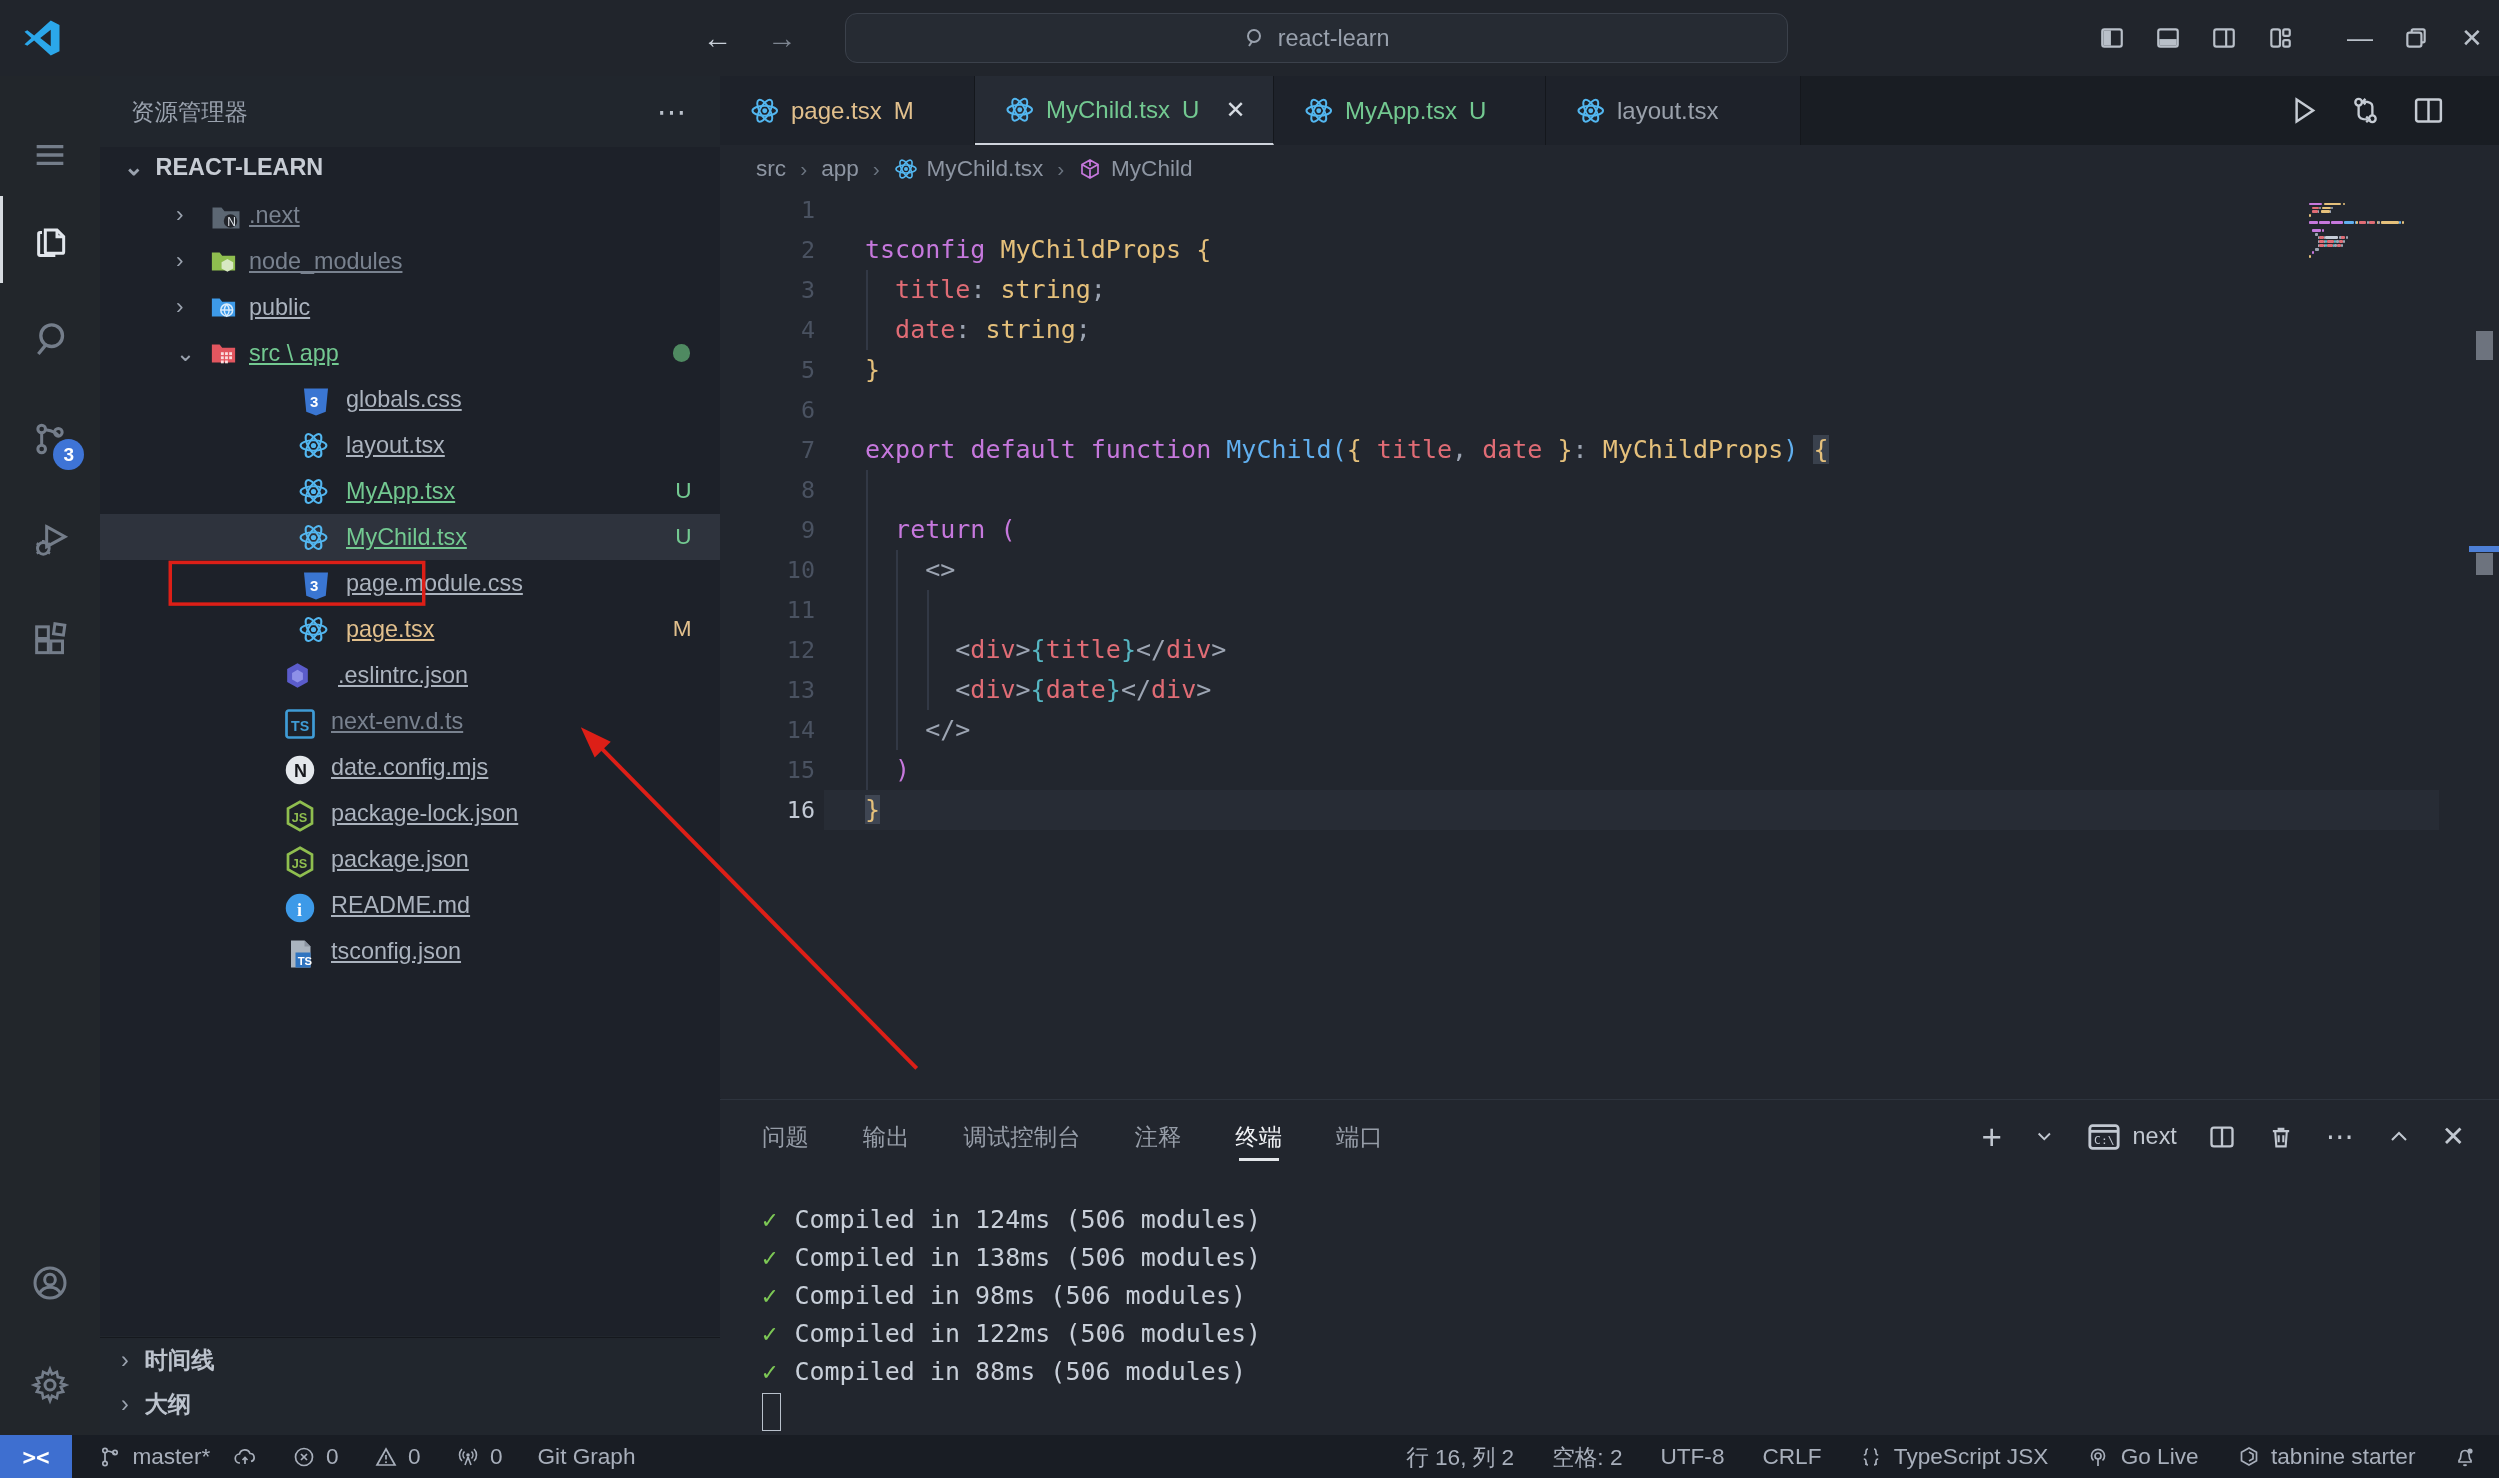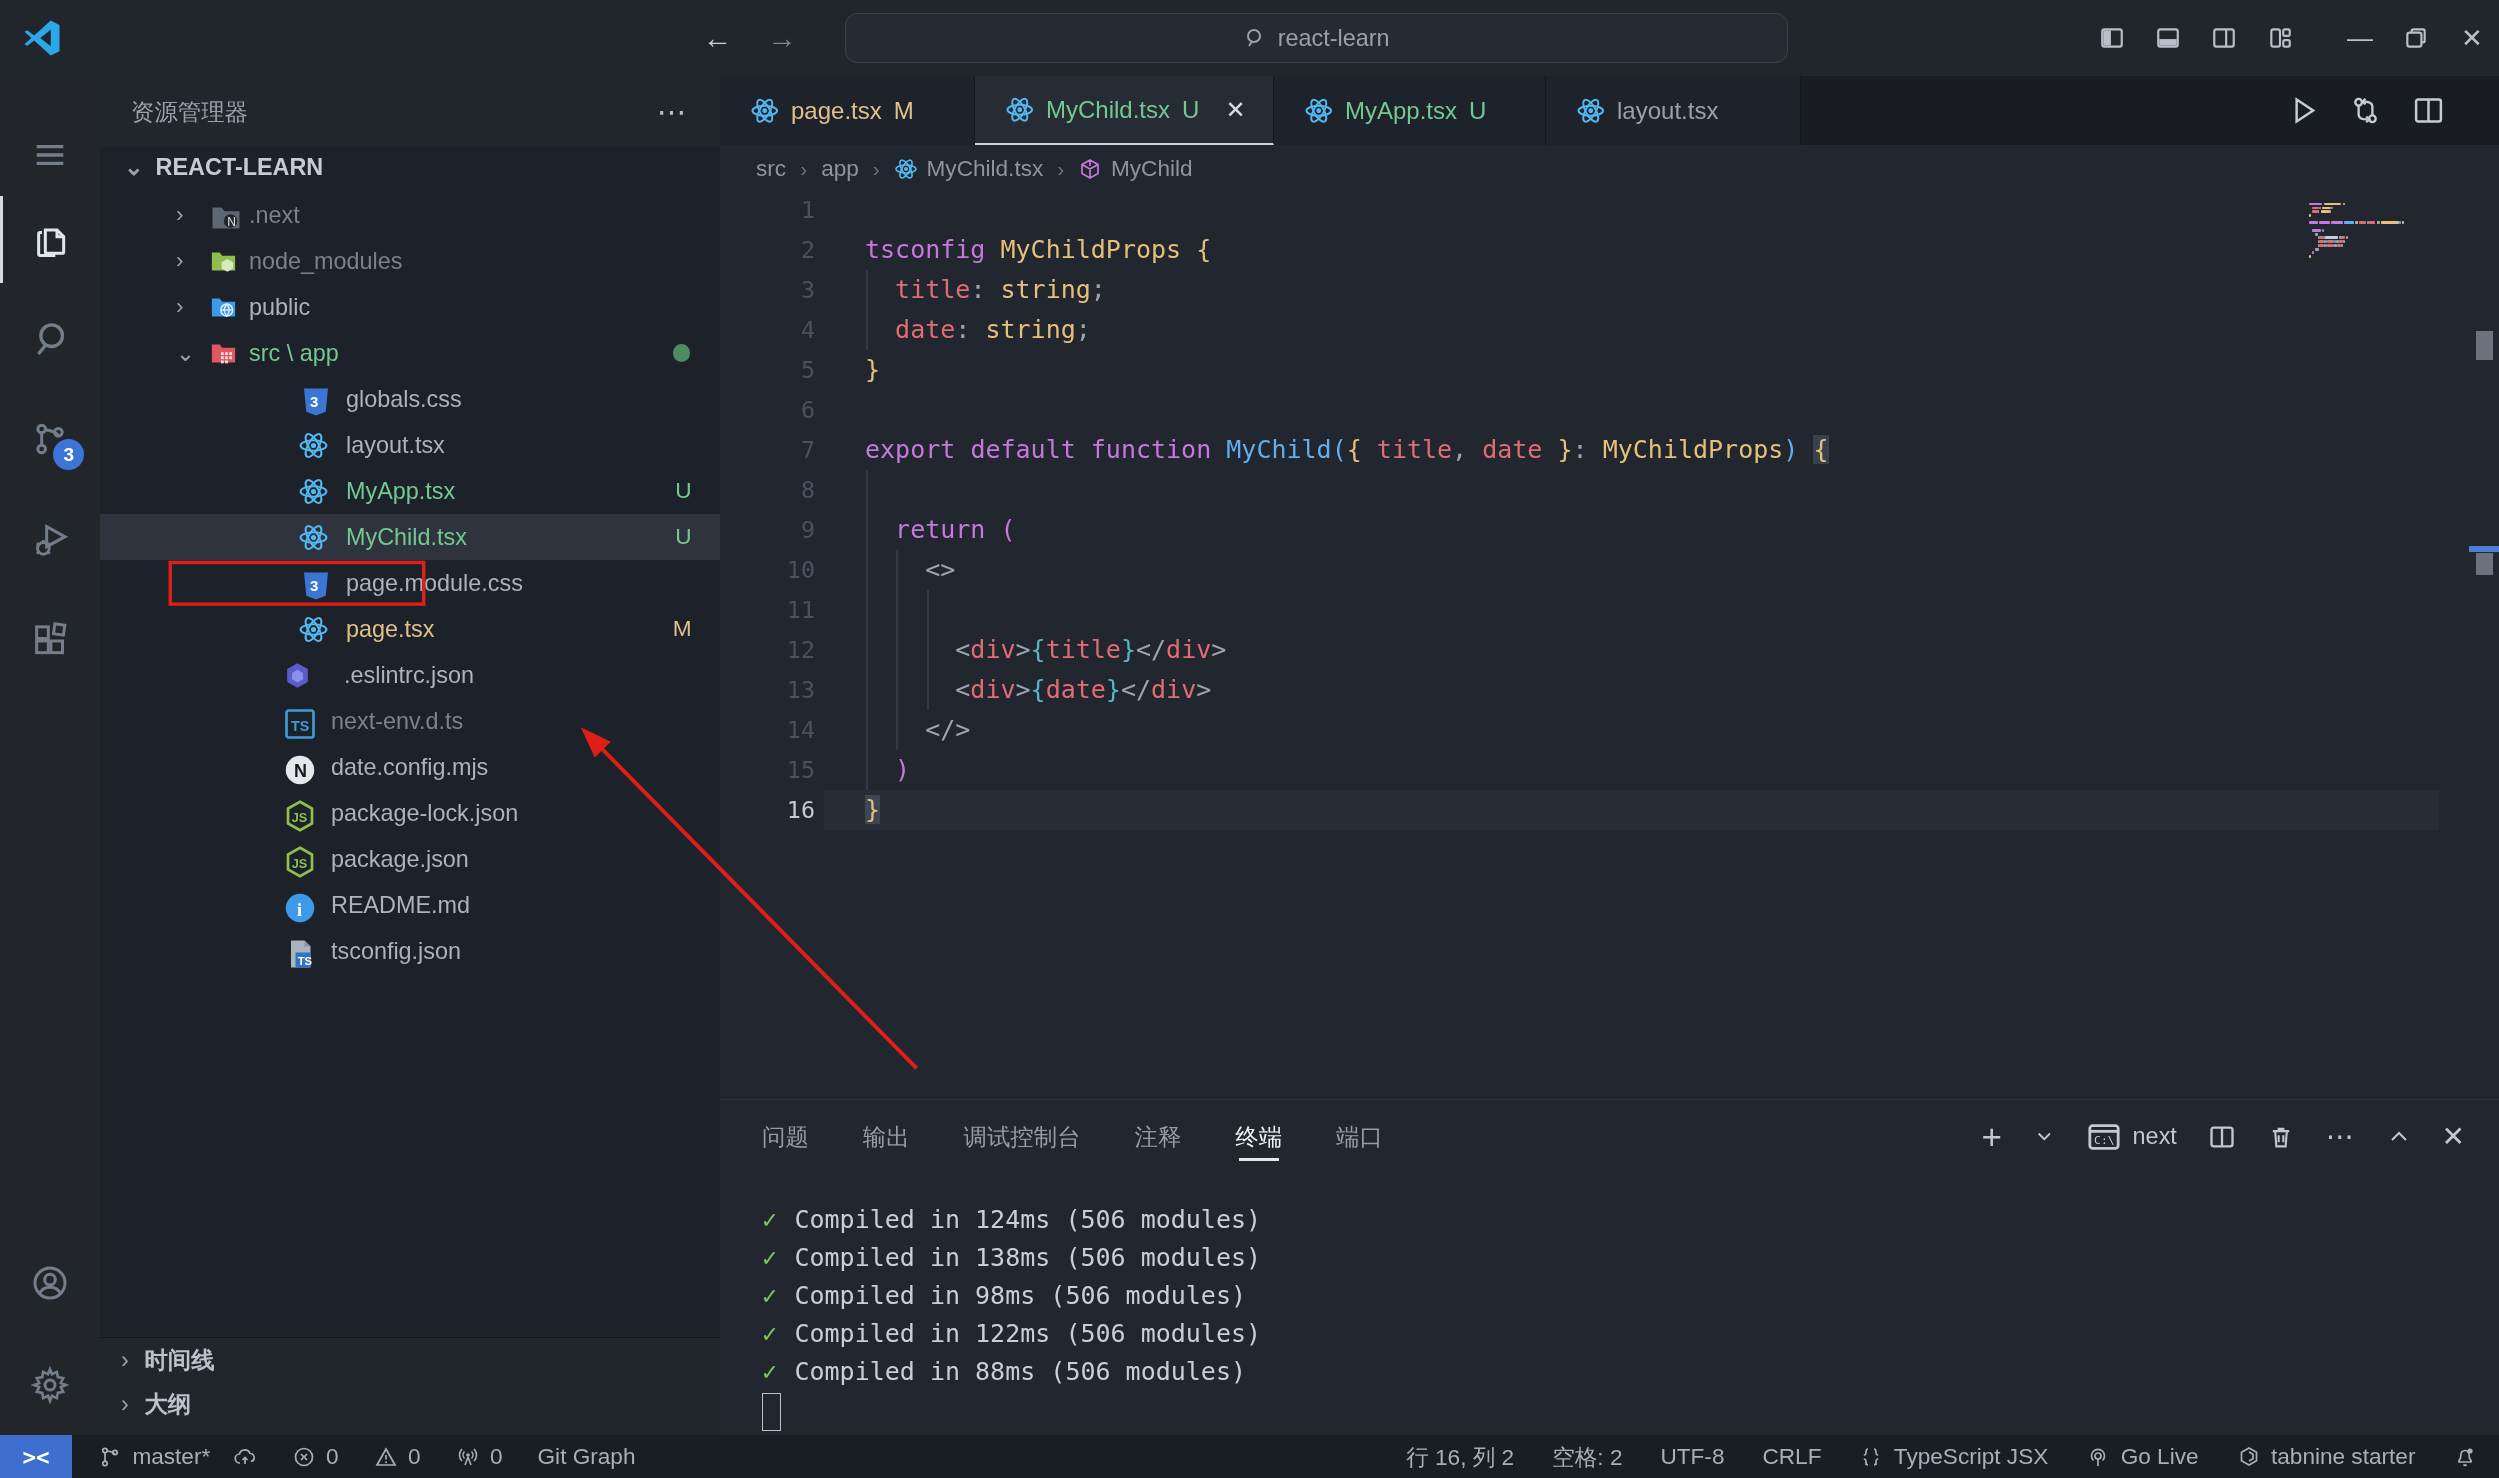--- a/index.html
+++ b/index.html
@@ -28,21 +28,21 @@
   .sidebar { position:absolute; left:100px; top:76px; width:621px; bottom:44px; background:#21262d; }
   .sb-header { position:absolute; top:0; left:0; right:0; height:71px; display:flex; align-items:center; padding:0 33px 0 31px; font-size:23.4px; color:#9aa2ae; }
   .sb-header .more { margin-left:auto; font-size:29.5px; color:#b9c0ca; letter-spacing:1.7px; }
   .sb-tree { position:absolute; top:71px; left:0; right:0; height:1189px; background:#1d2129; }
   .sb-root { height:40px; display:flex; align-items:center; padding-left:24px; gap:12px; font-size:23.4px; font-weight:bold; color:#c7ccd4; }
   .rows { position:absolute; top:45px; left:0; right:0; }
   .trow { position:relative; height:46px; display:flex; align-items:center; font-size:23.4px; color:#abb3be; }
   .trow.sel { background:#2e333d; }
   .trow .chev { position:absolute; left:76px; width:26px; color:#9aa2ae; font-size:22.6px; }
   .trow .ticon { position:absolute; width:31px; height:31px; font-size:31px; }
-  .trow .tlabel { position:absolute; white-space:nowrap; }
+  .trow .tlabel { position:absolute; white-space:nowrap;text-decoration:underline; }
   .trow .tbadge { position:absolute; right:29.5px; font-size:22.6px; }
   .trow .tdot { position:absolute; right:31px; width:17.4px; height:17.4px; border-radius:50%; background:#4f8a61; }
   .sb-sections { position:absolute; left:0; right:0; bottom:0; height:98px; background:#21262d; border-top:1.7px solid #15181d; }
   .sb-sec { height:44px; display:flex; align-items:center; gap:15.6px; padding-left:21px; font-size:23.4px; font-weight:bold; color:#bcc3cd; }
   .sb-sec .chev { color:#9aa2ae; font-weight:normal; }
 
   
   .editor { position:absolute; left:720px; top:76px; right:0; height:1022px; background:#22262e; }
   .tabstrip { position:absolute; top:0; left:0; right:0; height:69px; background:#191d23; display:flex; }
   .tab { height:69px; display:flex; align-items:center; padding-left:29.5px; gap:12px; font-size:24px; background:#1e222a; border-right:1.7px solid #14171c; color:#9aa1ab; position:relative; }
@@ -332,21 +332,21 @@
             <span class="tlabel" style="left:246px;color:#e2c08d;">page.tsx</span>
             <span class="tbadge" style="color:#e2c08d">M</span>
           </div>
           <div class="trow">
             <span class="ticon" style="left:182px">
               <svg class="ic" style="font-size:31px" viewBox="0 0 24 24">
                 <path d="M12 2.5 20 7 v10 l-8 4.5 -8-4.5 V7 Z" fill="#5b5ccb"></path>
                 <path d="M12 7.5 16.2 10 v5 L12 17.5 7.8 15 v-5 Z" fill="#8e90e8"></path>
               </svg>
             </span>
-            <span class="tlabel" style="left:244px;">.eslintrc.json</span>
+            <span class="tlabel" style="left:238px;">.eslintrc.json</span>
           </div>
           <div class="trow">
             <span class="ticon" style="left:182px">
               <svg class="ic" style="font-size:31px;font-size:36px" viewBox="0 0 24 24">
                 <rect x="3" y="3" width="18" height="18" rx="1.5" fill="none" stroke="#3f9cd6" stroke-width="1.8"></rect>
                 <text x="6" y="16.5" font-size="9.5" fill="#3f9cd6" font-weight="bold" font-family="Liberation Sans,sans-serif">TS</text>
               </svg>
             </span>
             <span class="tlabel" style="left:231px;color:#79828f;">next-env.d.ts</span>
           </div>

